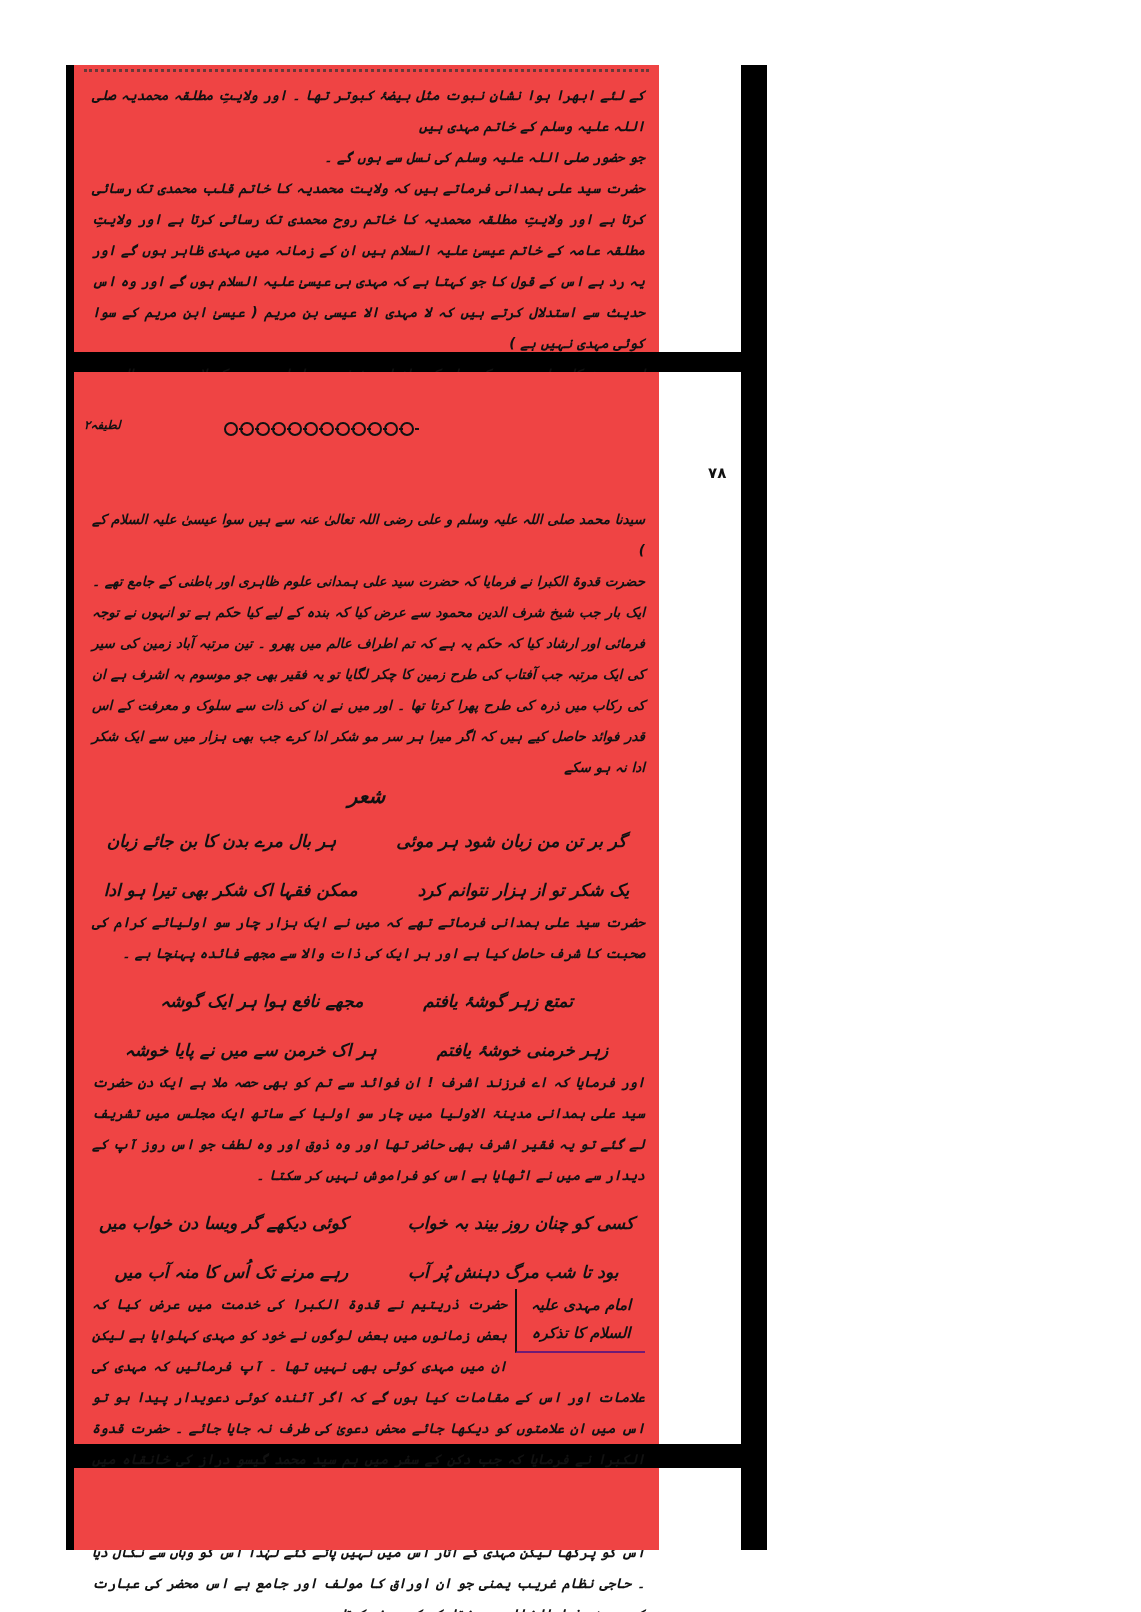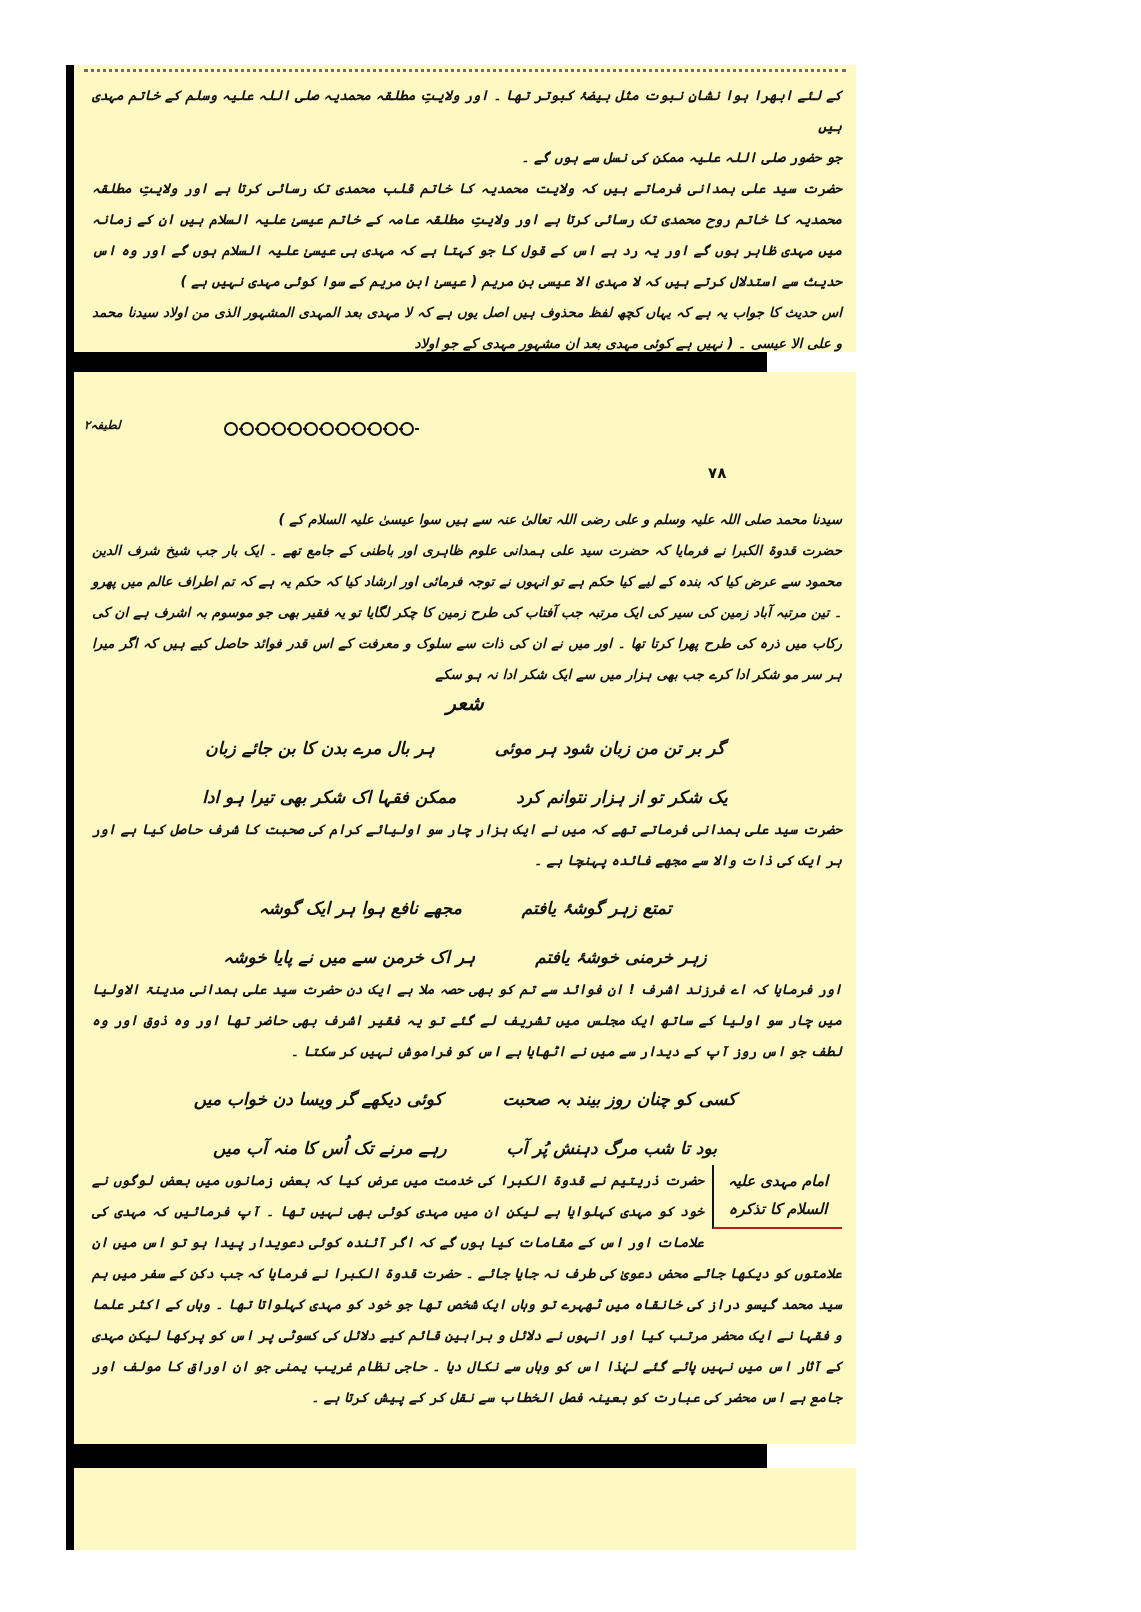--- a/index.html
+++ b/index.html
@@ -1,21 +1,21 @@
 <!DOCTYPE html>
 <html><head>
 <meta charset="utf-8">
 <style>
   html, body { margin:0; padding:0; background:#ffffff; }
   body { width:1141px; height:1612px; position:relative; overflow:hidden; font-family:"DejaVu Sans", sans-serif; }
   .frame-left { position:absolute; left:66px; top:65px; width:8px; height:1485px; background:#000; }
   .frame-right { position:absolute; left:741px; top:65px; width:26px; height:1485px; background:#000; }
   .page-gap { position:absolute; left:66px; width:701px; background:#000; }
   .page {
-    position:absolute; left:74px; width:782px; background:#fef9c3;
+    position:absolute; left:74px; width:585px; background:#ef4444;
     direction:rtl; text-align:justify; color:#111;
     font-family:"DejaVu Sans", sans-serif; font-weight:bold; font-style:italic;
   }
   .page p { margin:0; font-size:13.5px; line-height:31px; padding:0 14px 0 18px; text-align-last:right; }
   .top-page { top:65px; height:287px; padding-top:4px; box-sizing:border-box; }
   .top-page .cut-line { height:8px; border-top:3px dotted #333; margin:0 10px 0 10px; opacity:.7; }
   .main-page { top:372px; height:1072px; }
   .bottom-page { top:1468px; height:82px; }
   .header {
     position:absolute; top:48px; left:0; right:0; height:24px; direction:ltr;
@@ -24,36 +24,36 @@
   .running-title { position:absolute; left:10px; top:-2px; font-size:12px; font-weight:bold; direction:rtl; }
   .ornament { position:absolute; left:150px; top:2px; display:flex; gap:2px; }
   .ornament span { display:inline-block; width:14px; height:14px; border:2.5px solid #111; border-radius:50%; box-sizing:border-box; position:relative; }
   .ornament span::after { content:""; position:absolute; right:-7px; top:4px; width:4px; height:2px; background:#111; }
   .body-block { position:absolute; top:132px; left:0; right:0; }
   .heading { text-align:center; text-align-last:center !important; font-size:20px !important; line-height:26px !important; padding:0 !important; }
   .couplet { display:flex; justify-content:center; gap:60px; font-size:17px; line-height:33px; padding:0 40px; font-style:italic; }
   .couplet .col { white-space:nowrap;margin-top:16px; }
   .sidenote-row { position:relative; }
   .sidenote {
-    float:right; width:120px; margin:0 14px 0 8px; border-left:2px solid #111; border-bottom:2px solid #b91c1c;
+    float:right; width:120px; margin:0 14px 0 8px; border-left:2px solid #111; border-bottom:2px solid #701a75;
     font-size:15px; line-height:28px; text-align:center; padding:2px 4px 4px 4px;
   }
 </style>
 </head>
 <body>
 
 <div class="frame-left"></div>
 <div class="frame-right"></div>
 <div class="page-gap" style="top:352px;height:20px;"></div>
 <div class="page-gap" style="top:1444px;height:24px;"></div>
 
 <div class="page top-page">
   <div class="cut-line"></div>
   <p>کے لئے ابھرا ہوا نشانِ نبوت مثل بیضۂ کبوتر تھا ۔ اور ولایتِ مطلقہ محمدیہ صلی اللہ علیہ وسلم کے خاتم مہدی ہیں</p>
-  <p>جو حضور صلی اللہ علیہ ممکن کی نسل سے ہوں گے ۔</p>
+  <p>جو حضور صلی اللہ علیہ وسلم کی نسل سے ہوں گے ۔</p>
   <p>حضرت سید علی ہمدانی فرماتے ہیں کہ ولایت محمدیہ کا خاتم قلب محمدی تک رسائی کرتا ہے اور ولایتِ مطلقہ محمدیہ کا خاتم روح محمدی تک رسائی کرتا ہے اور ولایتِ مطلقہ عامہ کے خاتم عیسیٰ علیہ السلام ہیں ان کے زمانہ میں مہدی ظاہر ہوں گے اور یہ رد ہے اس کے قول کا جو کہتا ہے کہ مہدی ہی عیسیٰ علیہ السلام ہوں گے اور وہ اس حدیث سے استدلال کرتے ہیں کہ لا مہدی الا عیسی بن مریم ( عیسیٰ ابن مریم کے سوا کوئی مہدی نہیں ہے )</p>
   <p>اس حدیث کا جواب یہ ہے کہ یہاں کچھ لفظ محذوف ہیں اصل یوں ہے کہ لا مہدی بعد المہدی المشہور الذی من اولاد سیدنا محمد و علی الا عیسی ۔ ( نہیں ہے کوئی مہدی بعد ان مشہور مہدی کے جو اولاد</p>
 </div>
 
 <div class="page main-page">
   <div class="header">
     <span class="running-title">لطیفہ۲</span>
     <div class="ornament">
       <span></span>
       <span></span>
@@ -92,21 +92,21 @@
       <span class="col">مجھے نافع ہوا ہر ایک گوشہ</span>
     </div>
     <div class="couplet">
       <span class="col">زہر خرمنی خوشۂ یافتم</span>
       <span class="col">ہر اک خرمن سے میں نے پایا خوشہ</span>
     </div>
 
     <p>اور فرمایا کہ اے فرزند اشرف ! ان فوائد سے تم کو بھی حصہ ملا ہے ایک دن حضرت سید علی ہمدانی مدینۃ الاولیا میں چار سو اولیا کے ساتھ ایک مجلس میں تشریف لے گئے تو یہ فقیر اشرف بھی حاضر تھا اور وہ ذوق اور وہ لطف جو اس روز آپ کے دیدار سے میں نے اٹھایا ہے اس کو فراموش نہیں کر سکتا ۔</p>
 
     <div class="couplet">
-      <span class="col">کسی کو چنان روز بیند بہ صحبت</span>
+      <span class="col">کسی کو چنان روز بیند بہ خواب</span>
       <span class="col">کوئی دیکھے گر ویسا دن خواب میں</span>
     </div>
     <div class="couplet">
       <span class="col">بود تا شب مرگ دہنش پُر آب</span>
       <span class="col">رہے مرنے تک اُس کا منہ آب میں</span>
     </div>
 
     <div class="sidenote-row">
       <div class="sidenote">امام مہدی علیہ السلام کا تذکرہ</div>
       <p>حضرت ذریتیم نے قدوۃ الکبرا کی خدمت میں عرض کیا کہ بعض زمانوں میں بعض لوگوں نے خود کو مہدی کہلوایا ہے لیکن ان میں مہدی کوئی بھی نہیں تھا ۔ آپ فرمائیں کہ مہدی کی علامات اور اس کے مقامات کیا ہوں گے کہ اگر آئندہ کوئی دعویدار پیدا ہو تو اس میں ان علامتوں کو دیکھا جائے محض دعویٰ کی طرف نہ جایا جائے ۔ حضرت قدوۃ الکبرا نے فرمایا کہ جب دکن کے سفر میں ہم سید محمد گیسو دراز کی خانقاہ میں ٹھہرے تو وہاں ایک شخص تھا جو خود کو مہدی کہلواتا تھا ۔ وہاں کے اکثر علما و فقہا نے ایک محضر مرتب کیا اور انہوں نے دلائل و براہین قائم کیے دلائل کی کسوٹی پر اس کو پرکھا لیکن مہدی کے آثار اس میں نہیں پائے گئے لہٰذا اس کو وہاں سے نکال دیا ۔ حاجی نظام غریب یمنی جو ان اوراق کا مولف اور جامع ہے اس محضر کی عبارت کو بعینہ فصل الخطاب سے نقل کر کے پیش کرتا ہے ۔</p>

